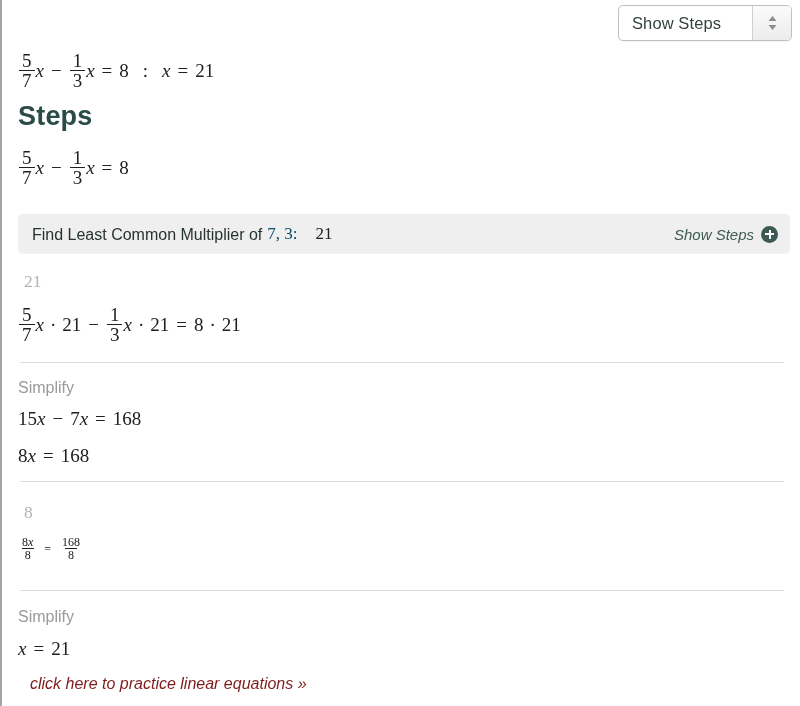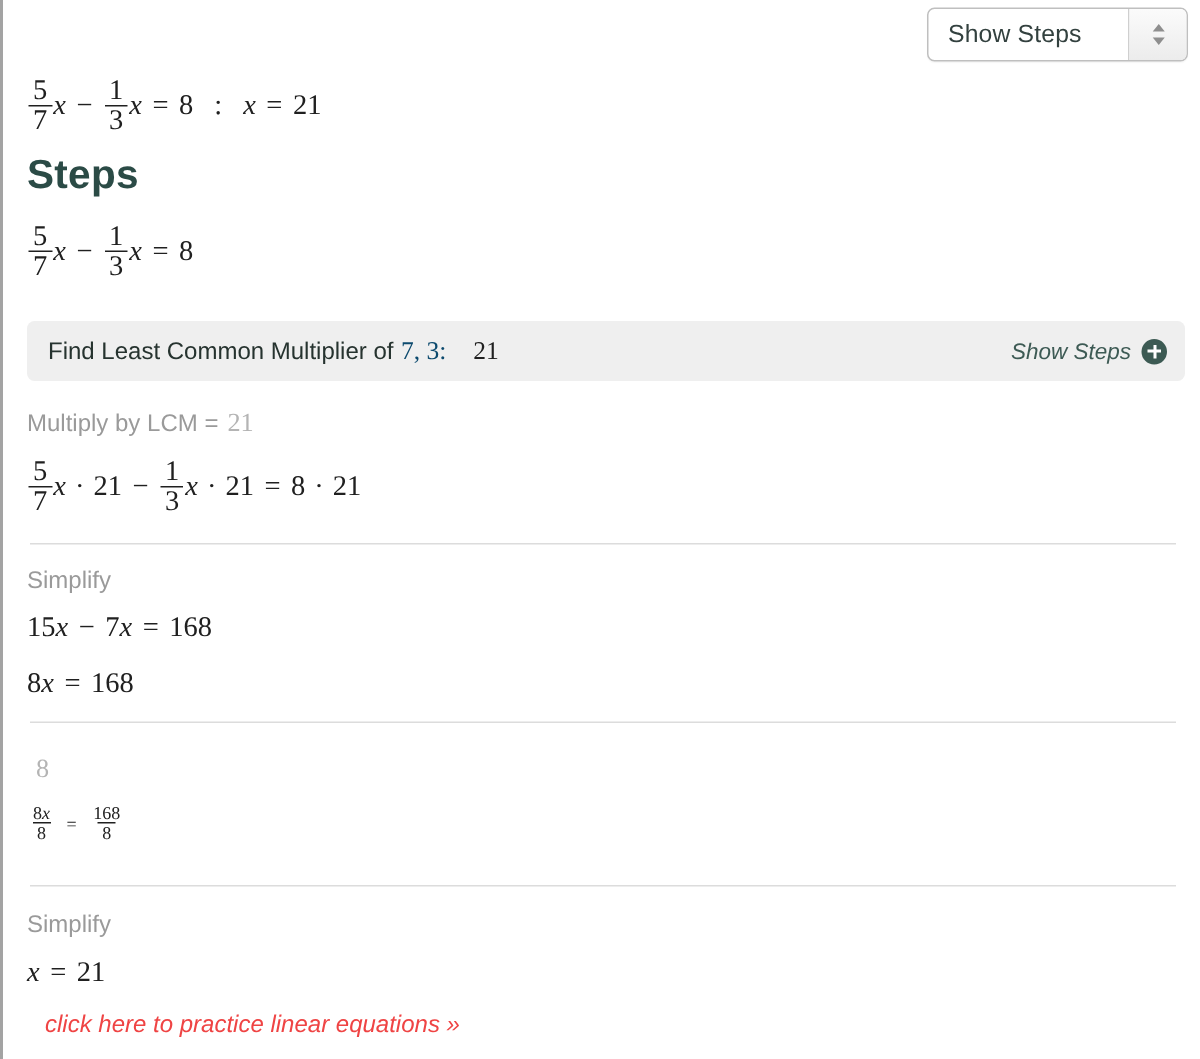--- a/index.html
+++ b/index.html
@@ -212,21 +212,21 @@
     height: 1px;
     background: #dcdcdc;
   }
 
   .practice-link {
     position: absolute;
     left: 28px;
     top: 675px;
     font-style: italic;
     font-size: 16px;
-    color: #ef4444;
+    color: #7f1d1d;
     text-decoration: none;
     cursor: pointer;
     white-space: nowrap;
   }
 </style>
 </head>
 <body>
 
 <div id="page">
 
@@ -288,21 +288,20 @@
       <span class="mathnums" style="margin-left:5px">7, 3:</span>
       <span class="lcm-value">21</span>
     </div>
     <div class="lcm-right">
       <span class="lbl">Show Steps</span>
       <span class="plus-badge"></span>
     </div>
   </div>
 
   <div class="step-label" style="top:271px">
-    <span>Multiply by LCM =</span>
     <span class="val">21</span>
   </div>
 
   <div class="eq-row math" style="top:305px">
     <span class="frac">
       <span class="num">5</span>
       <span class="den">7</span>
     </span>
       <span class="it">x</span>
     <span class="opn">·</span>

